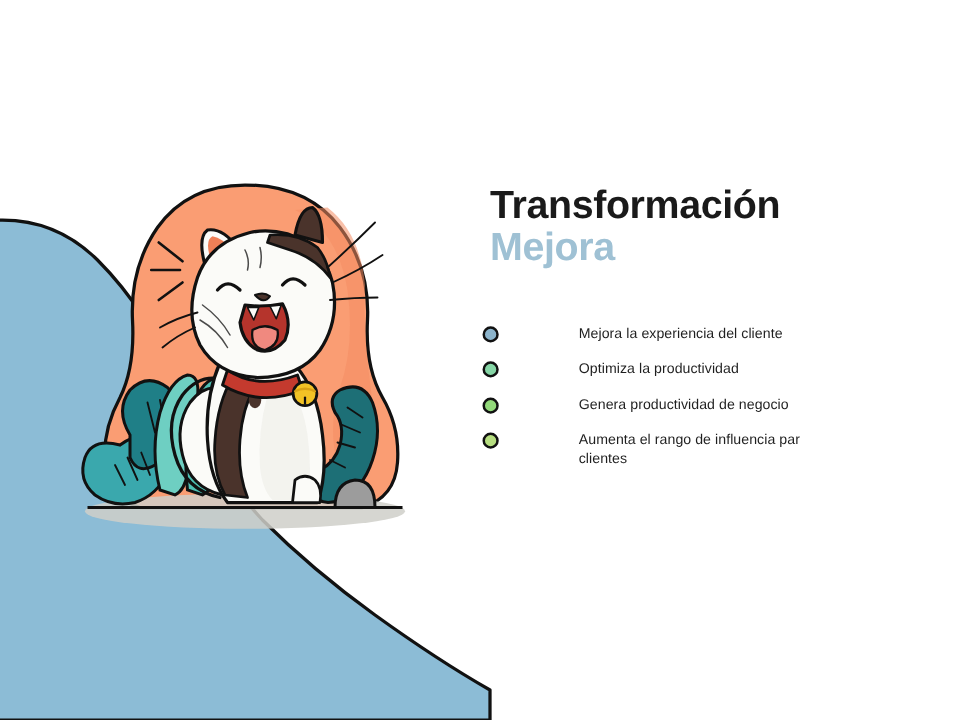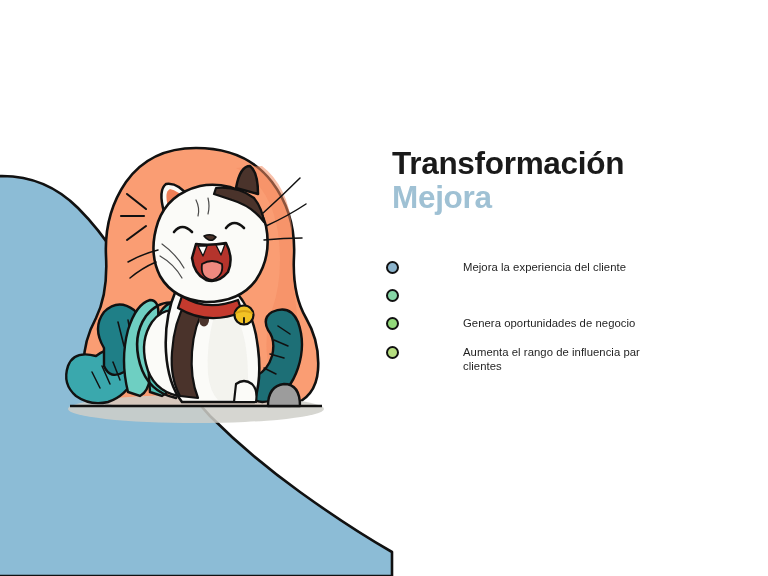--- a/index.html
+++ b/index.html
@@ -269,24 +269,25 @@
       <span class="title-sub">Mejora</span>
     </h1>
 
     <ul id="bullets">
       <li>
         <span class="marker" style="background: rgb(140, 180, 204); border-color: rgb(17, 17, 17);"></span>
         <span class="bullet-text">Mejora la experiencia del cliente</span>
       </li>
       <li>
         <span class="marker" style="background: rgb(134, 214, 166); border-color: rgb(17, 17, 17);"></span>
+        <span class="bullet-text">Optimiza la productividad</span>
       </li>
       <li>
         <span class="marker" style="background: rgb(146, 217, 122); border-color: rgb(17, 17, 17);"></span>
-        <span class="bullet-text">Genera oportunidades de negocio</span>
+        <span class="bullet-text">Genera productividad de negocio</span>
       </li>
       <li>
         <span class="marker" style="background: rgb(182, 222, 128); border-color: rgb(17, 17, 17);"></span>
         <span class="bullet-text">Aumenta el rango de influencia para captar nuevos clientes</span>
       </li>
     </ul>
 
   </div>
 </div>
 

